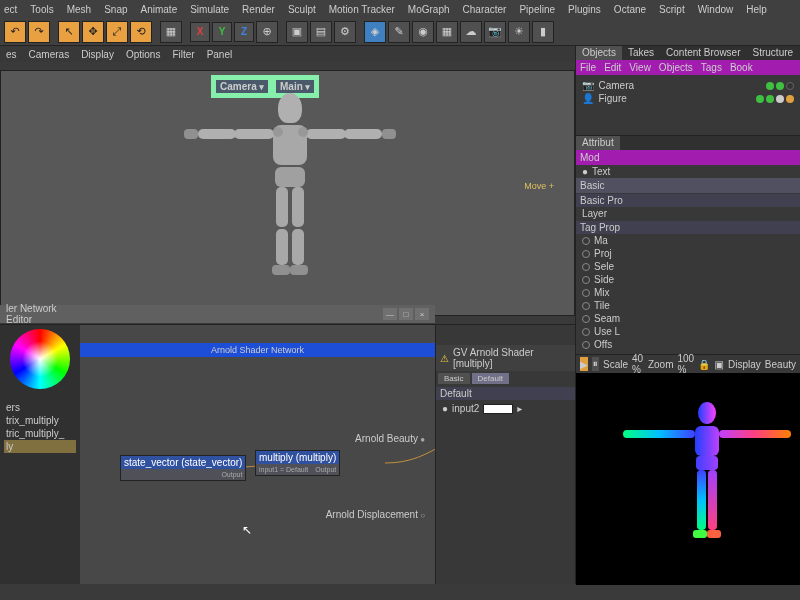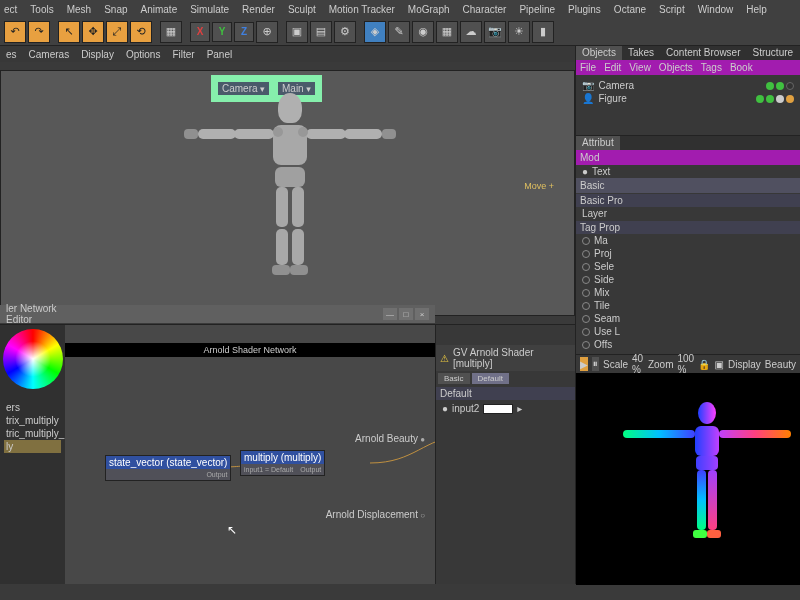--- a/index.html
+++ b/index.html
@@ -22,21 +22,21 @@
   
   .subtoolbar { background: #383838; height: 16px; display: flex; align-items: center; padding: 0 6px; font-size: 9px; gap: 12px; }
   
   
   .main { display: flex; height: 538px; }
   .left-col { flex: 1; display: flex; flex-direction: column; gap: 8px; }
   .right-col { width: 225px; display: flex; flex-direction: column; background: #383838; border-left: 1px solid #222; }
   
   
   .viewport { flex: 1; background: #585858; position: relative; display: flex; align-items: center; justify-content: center; border: 1px solid #222; }
-  .viewport-label { position: absolute; top: 4px; font-size: 9px; background: #4a5a6a; padding: 1px 4px; border: 7px solid #86efac; }
+  .viewport-label { position: absolute; top: 4px; font-size: 9px; background: #4a5a6a; padding: 1px 4px; border: 5px solid #86efac; font-weight: bold; }
   .vp-camera { left: 210px; }
   .vp-main { left: 270px; }
   .move-label { position: absolute; right: 20px; top: 110px; font-size: 9px; color: #e0c060; }
   
   
   .figure { position: relative; width: 260px; height: 220px; }
   .head { position: absolute; left: 120px; top: 10px; width: 24px; height: 30px; background: #b0b0b0; border-radius: 50% 50% 40% 40%; }
   .torso { position: absolute; left: 115px; top: 42px; width: 34px; height: 40px; background: #a8a8a8; border-radius: 8px; }
   .pelvis { position: absolute; left: 117px; top: 84px; width: 30px; height: 20px; background: #a0a0a0; border-radius: 6px; }
   .arm { position: absolute; height: 10px; background: #b0b0b0; border-radius: 5px; }
@@ -54,28 +54,28 @@
   .leg-ll { height: 36px; left: 118px; top: 146px; }
   .leg-lr { height: 36px; left: 134px; top: 146px; }
   .foot { position: absolute; width: 18px; height: 10px; background: #909090; border-radius: 4px; top: 182px; }
   .foot-l { left: 114px; }
   .foot-r { left: 132px; }
   
   
   .node-editor { height: 260px; background: #383838; border-top: 1px solid #222; display: flex; }
   .ne-titlebar { position: absolute; width: 100%; height: 18px; background: #606060; font-size: 9px; padding: 2px 6px; display: flex; align-items: center; justify-content: space-between; }
   .ne-title-wrap { position: relative; width: 100%; }
-  .ne-left { width: 65px; background: #303030; position: relative; }
+  .ne-left { width: 80px; background: #303030; position: relative; }
   .color-wheel { width: 60px; height: 60px; border-radius: 50%; margin: 4px auto; background: conic-gradient(red, yellow, lime, cyan, blue, magenta, red); position: relative; }
   .color-wheel::after { content:''; position:absolute; inset:12px; border-radius:50%; background: radial-gradient(circle, white, transparent 70%); }
   .ne-list { margin-top: 10px; font-size: 8px; padding: 2px 4px; }
   .ne-list div { padding: 1px 2px; }
   .ne-list .sel { background: #807040; }
   .ne-center { flex: 1; background: #484848; position: relative; padding-top: 20px; }
-  .ne-header { position: absolute; top: 18px; left: 0; right: 0; text-align: center; font-size: 9px; background: #000000; padding: 2px; }
+  .ne-header { position: absolute; top: 18px; left: 0; right: 0; text-align: center; font-size: 9px; background: #1d4ed8; padding: 2px; }
   .node { position: absolute; background: #585868; border: 1px solid #222; font-size: 8px; min-width: 80px; }
   .node-title { background: #3050a0; padding: 1px 3px; color: #fff; }
   .node-body { padding: 2px 3px; background: #505058; }
   .node-a { left: 40px; top: 130px; }
   .node-b { left: 175px; top: 125px; }
   .node-row { display: flex; justify-content: space-between; gap: 4px; }
   .out-label { color: #aaa; font-size: 7px; }
   .endpoint { position: absolute; font-size: 8px; color: #aaa; }
   .ep-beauty { right: 10px; top: 108px; }
   .ep-disp { right: 10px; top: 184px; }

